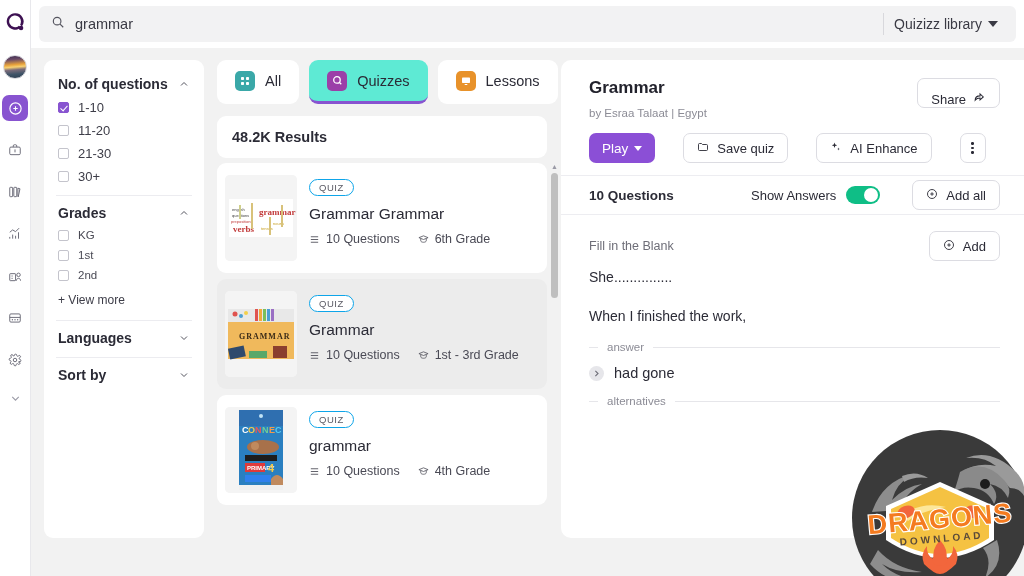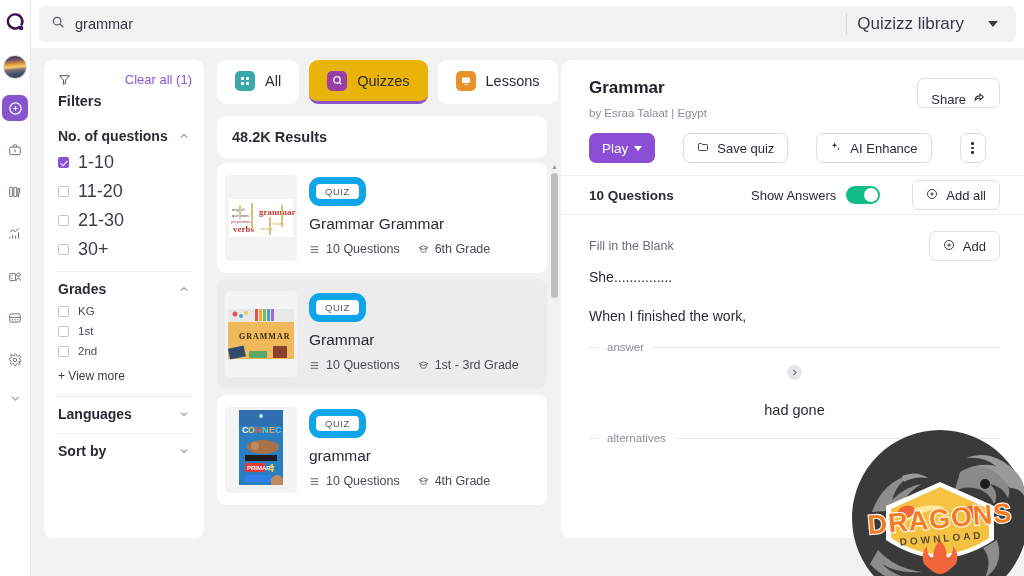--- a/index.html
+++ b/index.html
@@ -47,22 +47,22 @@
   }
   .search-icon { color: #55555f; margin-right: 10px; flex: 0 0 auto; }
   .search-input {
     border: 0; background: transparent; outline: none; flex: 1 1 auto;
     font-family: "Liberation Sans", sans-serif; font-size: 14.5px; color: #3a3a44;
     min-width: 0;
   }
   .search-input::placeholder { color: #8a8a93; }
   .lib-sep { width:1px; height:22px; background:#d8d8dc; margin:0 10px 0 4px; flex:0 0 1px;}
   .libbtn {
-    display: flex; align-items: center; gap: 24px; flex: 0 0 auto;
-    font-size: 17px; color: #3a3a44; cursor: pointer; padding-right: 6px;
+    display: flex; align-items: center; gap: 6px; flex: 0 0 auto;
+    font-size: 14px; color: #3a3a44; cursor: pointer; padding-right: 6px;
   }
   .caret { width:0;height:0;border-left:5px solid transparent;border-right:5px solid transparent;border-top:6px solid #3a3a44;}
   .entercode {
     flex: 0 0 auto; margin-left: 10px; height: 36px; padding: 0 14px;
     background: #f0e8fb; color: #7b4fd0; border-radius: 8px;
     display: flex; align-items: center; font-size: 14px; cursor: pointer;
     white-space: nowrap;
   }
 
   
@@ -80,54 +80,54 @@
   .fgroup-head {
     display:flex; align-items:center; justify-content:space-between;
     padding: 6px 2px 4px 2px; cursor:pointer;
   }
   .fgroup-head span.t { font-size:14px; font-weight:600; color:#2b2b36;}
   .chev { color:#55555f; display:flex;}
   .opt { display:flex; align-items:center; gap:9px; padding: 4px 2px; cursor:pointer;}
   .cb { width:11px;height:11px;border:1px solid #c4c4cc;border-radius:2px;background:#fff;flex:0 0 11px;}
   .cb.on { background:#8854d0;border-color:#8854d0; position:relative;}
   .cb.on:after{content:"";position:absolute;left:3px;top:0.5px;width:3px;height:6px;border:solid #fff;border-width:0 1.6px 1.6px 0;transform:rotate(42deg);}
-  .opt .lbl { font-size:18px; color:#3d3d48;}
+  .opt .lbl { font-size:13px; color:#3d3d48;}
   .opt.small .lbl { font-size:11.5px; color:#4a4a55;}
   .viewmore { font-size:12px; color:#3d3d48; padding: 8px 2px 6px 2px; cursor:pointer;}
   .fsep { height:1px;background:#ececf0;margin:7px 0 3px 0;}
 
   
   .results { width: 330px; flex: 0 0 330px; margin-left: 13px; display:flex; flex-direction:column; min-height:0;}
   .tabs { display:flex; gap: 10px; margin-bottom: 12px; }
   .tab {
     height: 44px; background:#fff; border-radius:9px; display:flex; align-items:center;
     gap: 10px; padding: 0 18px; cursor:pointer; font-size:14.5px; color:#2b2b36;
     border-bottom: 3px solid transparent;
   }
-  .tab.active { background:#eab308; border-bottom: 3px solid #8854d0; }
+  .tab.active { background:#5eead4; border-bottom: 3px solid #8854d0; }
   .tileicon { width:20px;height:20px;border-radius:5px;display:flex;align-items:center;justify-content:center;flex:0 0 20px;}
   .ti-all { background:#3aa8a8; }
   .ti-quiz { background:#9b3fa8; }
   .ti-lesson { background:#e8922a; }
   .resultcount {
     background:#fff;border-radius:9px;height:42px;display:flex;align-items:center;
     padding:0 15px;font-size:14.5px;font-weight:600;color:#2b2b36;margin-bottom:5px;
   }
   .cardlist { position:relative; flex:1 1 auto; min-height:0; }
   .card {
     background:#fff;border-radius:9px;display:flex;gap:12px;padding:12px 12px 12px 8px;
     margin-bottom:6px; cursor:pointer; position:relative;
   }
   .card.sel { background:#ececec; }
   .thumb { width:72px;height:86px;border-radius:5px;background:#f4f4f4;flex:0 0 72px;overflow:hidden;
            display:flex;align-items:center;justify-content:center;}
   .thumb svg { display:block; }
   .cinfo{ flex:1 1 auto; min-width:0; padding-top:2px;}
   .qbadge{
-    display:inline-block;border:7px solid #0ea5e9;border-radius:11px;padding:2px 9px;
+    display:inline-block;border:1px solid #0ea5e9;border-radius:11px;padding:2px 9px;
     font-size:9.5px;letter-spacing:.5px;color:#5a5a64;background:#fff;
   }
   .ctitle{ font-size:15.5px;color:#2b2b36;margin-top:9px; white-space:nowrap; overflow:hidden; text-overflow:ellipsis;}
   .cmeta{ display:flex;align-items:center;gap:6px;margin-top:9px;font-size:12.5px;color:#4a4a55;}
   .cmeta .ic{display:flex;color:#55555f;}
   .cmeta .gap{width:6px;}
   .vscroll{ position:absolute; right:-12px; top:0; width:9px; height:100%; }
   .vscroll .arrow{ position:absolute;top:0;left:1px;color:#9a9aa6;font-size:7px;line-height:7px;}
   .vtrack{ position:absolute; top:10px; left:1px; width:7px; height:calc(100% - 10px); background:#f2f2f2;}
   .vthumb{ position:absolute; top:10px; left:1px; width:7px; height:125px; background:#bfbfbf; border-radius:4px;}
@@ -168,21 +168,21 @@
   .toggle{width:34px;height:18px;border-radius:10px;background:#0fbe86;position:relative;cursor:pointer;margin-right:12px;}
   .toggle i{position:absolute;right:2px;top:2px;width:14px;height:14px;border-radius:50%;background:#fff;display:block;}
   .pv-body{flex:1 1 auto;padding:16px 24px 0 28px;position:relative;min-height:0;overflow:hidden;}
   .qtype-row{display:flex;align-items:center;}
   .qtype{font-size:12.5px;color:#6e6e78;}
   .qtext{font-size:14px;color:#2b2b36;margin-top:17px;line-height:1.55;}
   .divrow{display:flex;align-items:center;gap:9px;margin-top:14px;}
   .divrow .lab{font-size:11.5px;color:#8c8c96;white-space:nowrap;}
   .divrow .ln{flex:1 1 auto;height:1px;background:#e6e6ea;}
   .divrow .ln.s{flex:0 0 9px;}
-  .ansrow{display:flex;align-items:center;gap:22px;margin-top:12px;flex-direction:column;}
+  .ansrow{display:flex;align-items:center;gap:10px;margin-top:12px;}
   .anschev{width:15px;height:15px;border-radius:50%;background:#e6e6ea;color:#6e6e78;display:flex;align-items:center;justify-content:center;flex:0 0 15px;}
   .anstext{font-size:14.5px;color:#2b2b36;}
 
   
   .watermark{ position:absolute; right:-8px; bottom:-14px; width:190px; height:170px; pointer-events:none; }
 </style>
 </head>
 <body>
 
 <div id="app">
@@ -265,29 +265,20 @@
         <div class="libbtn">
           <span>Quizizz library</span>
           <span class="caret"></span>
         </div>
       </div>
     </div>
 
     <div class="body">
 
       <div class="filters">
-        <div class="filters-head">
-          <span class="filter-icon">
-            <svg width="13" height="13" viewBox="0 0 24 24" fill="none" stroke="currentColor" stroke-width="1.6">
-                <path d="M3 5h18l-7 8v6l-4 2v-8z"></path>
-              </svg>
-          </span>
-          <span class="clearall">Clear all (1)</span>
-          <span class="filters-title">Filters</span>
-        </div>
 
         <div class="fgroup-head">
           <span class="t">No. of questions</span>
           <span class="chev">
             <svg width="12" height="12" viewBox="0 0 24 24" fill="none" stroke="currentColor" stroke-width="2">
                 <path d="M6 15l6-6 6 6"></path>
               </svg>
           </span>
         </div>
         <div class="opt">

